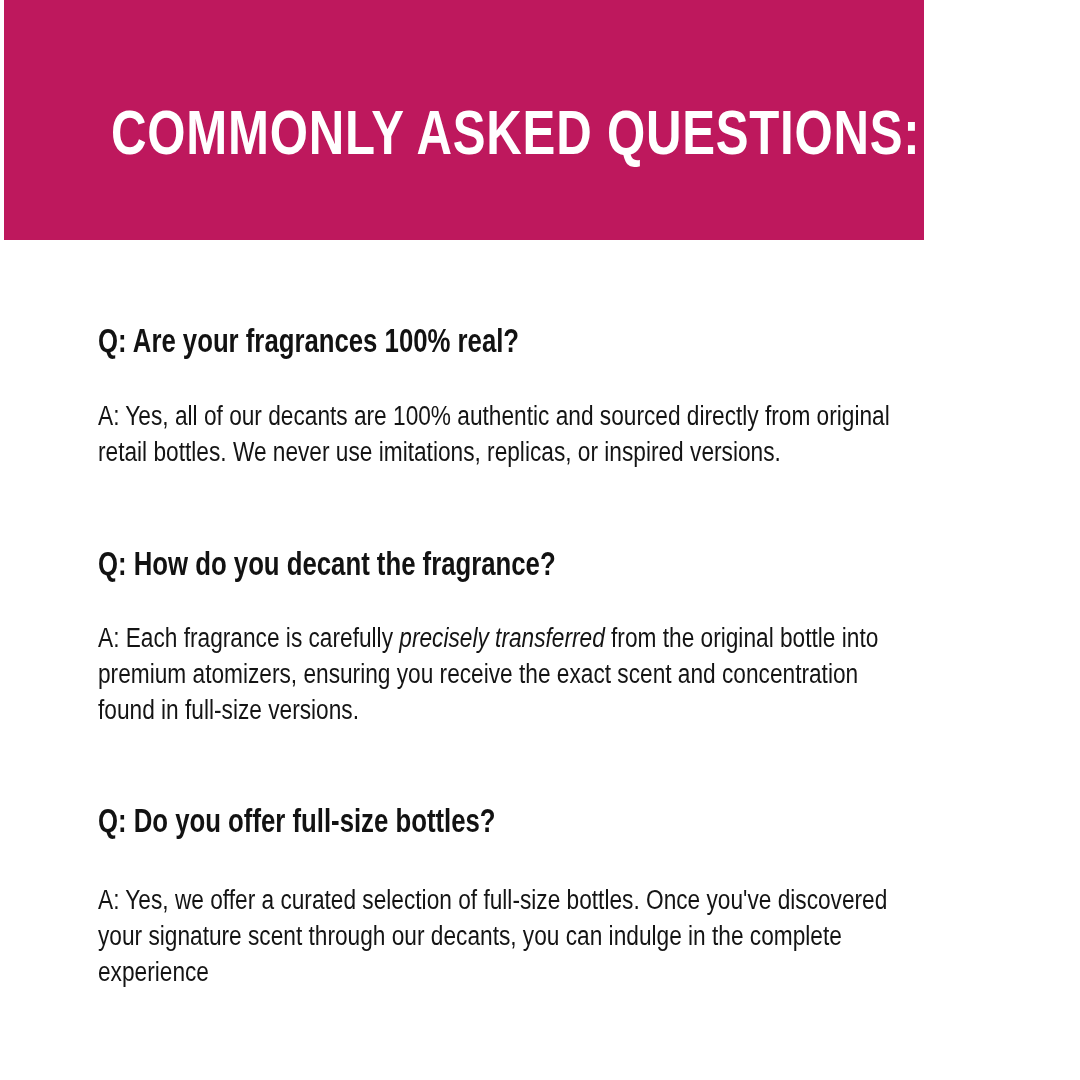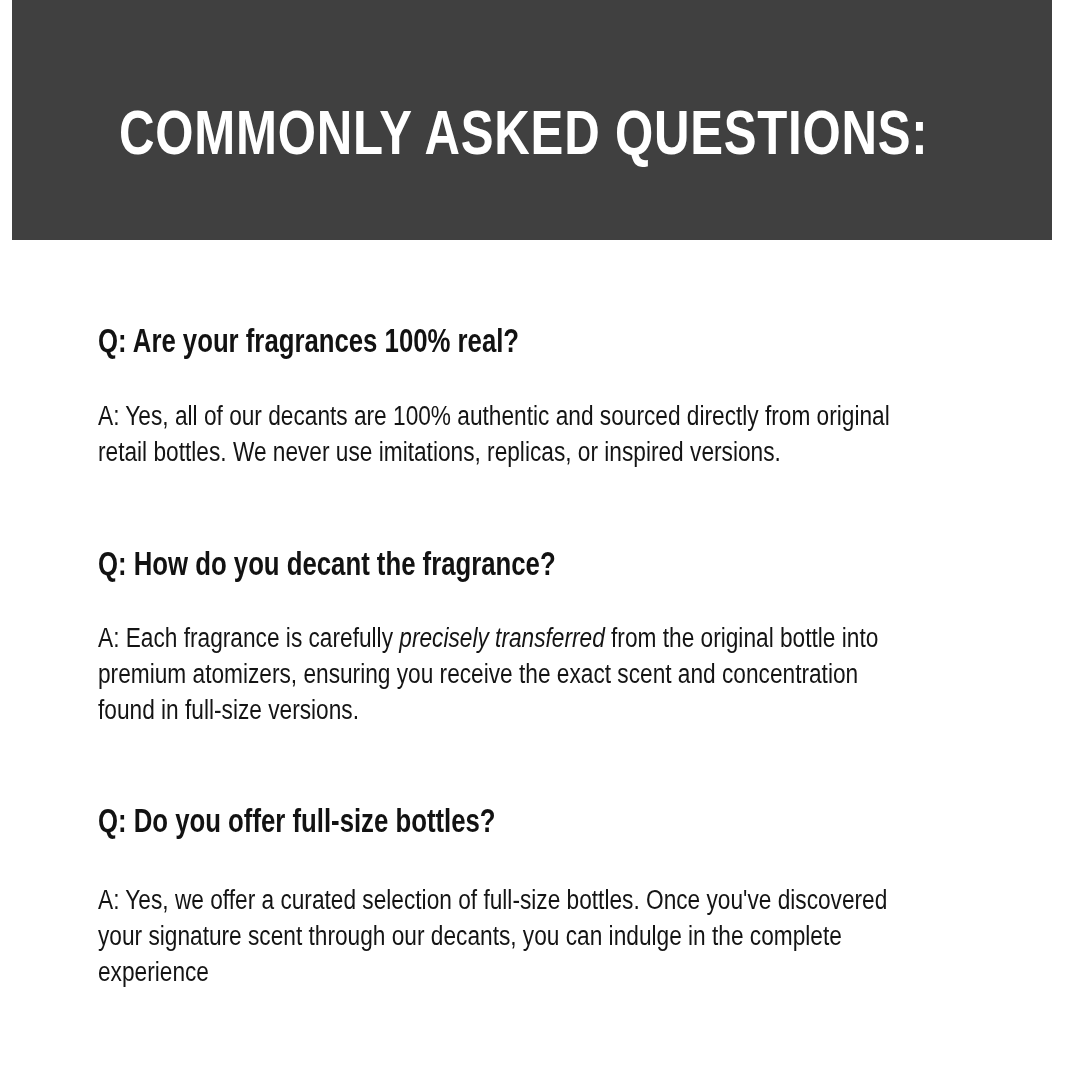--- a/index.html
+++ b/index.html
@@ -11,24 +11,24 @@
     position: relative;
     width: 1080px;
     height: 1080px;
     background: #ffffff;
     overflow: hidden;
     font-family: "Liberation Sans", sans-serif;
   }
   .header-band {
     position: absolute;
     top: 0;
-    left: 12px;
-    width: 1040px;
+    left: 4px;
+    width: 920px;
     height: 240px;
-    background: #404040;
+    background: #be185d;
   }
   .page-title {
     position: absolute;
     left: 107px;
     top: 101px;
     color: #ffffff;
     font-size: 63px;
     font-weight: bold;
     line-height: 1;
     white-space: nowrap;

